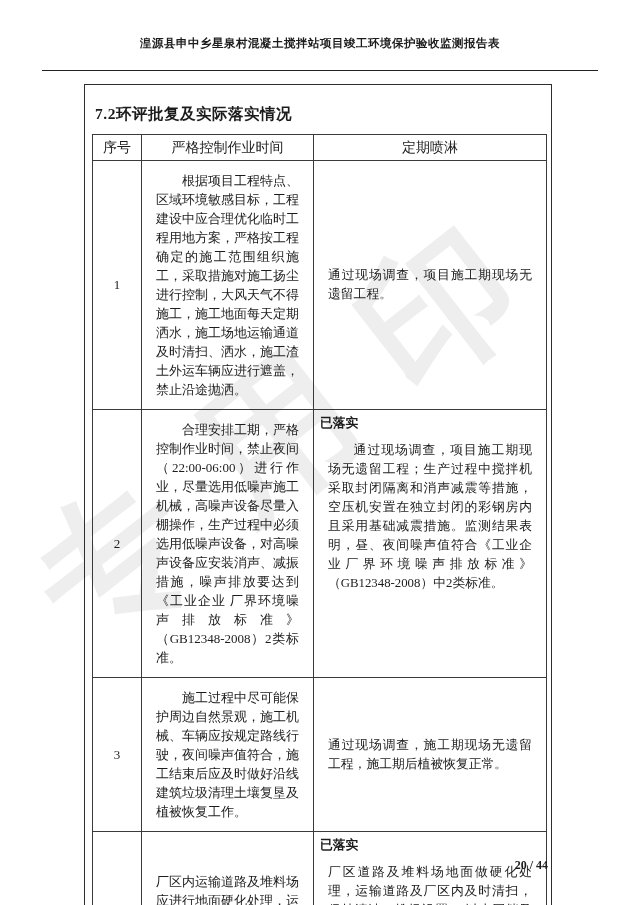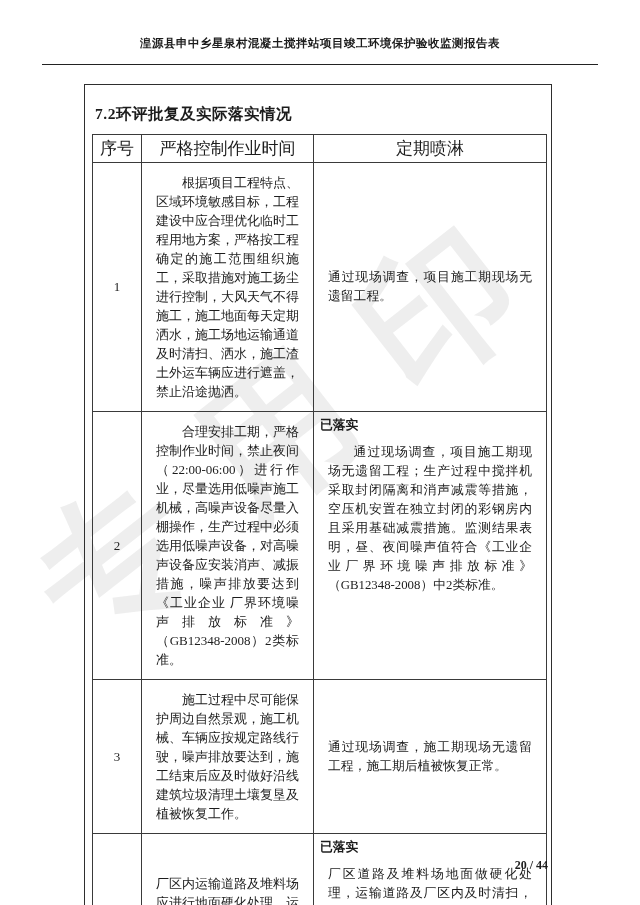--- a/index.html
+++ b/index.html
@@ -9,21 +9,21 @@
     position:relative;
     font-family:"Liberation Serif","DejaVu Serif",serif;
     color:#1c1c1c;
     overflow:hidden;
   }
   
   .doc-header{
     position:absolute;left:42px;right:42px;top:36px;
     text-align:center;
     font-size:11.5px;font-weight:bold;letter-spacing:.5px;
-    padding-bottom:13px;
+    padding-bottom:19px;
     border-bottom:1.6px solid #222;
   }
   
   .page-frame{
     position:absolute;left:84px;top:84px;width:468px;
     border:1.8px solid #2e2e2e;
     padding:6px 3px 7px 3px;
     box-sizing:border-box;
     background:transparent;
   }
@@ -47,21 +47,21 @@
   }
   table.review td,table.review th{
     border:1px solid #3a3a3a;
     padding:2px 6px;
     box-sizing:border-box;
   }
   col.c-no{width:49px;}
   col.c-req{width:172px;}
   col.c-status{width:auto;}
   tr.head-row th{
-    height:26px;font-size:17px;font-weight:normal;
+    height:26px;font-size:14px;font-weight:normal;
     text-align:center;vertical-align:middle;padding:2px;
   }
   td.no-cell{text-align:center;vertical-align:middle;font-size:13px;}
   td.req-cell{
     text-align:justify;vertical-align:middle;
     line-height:19px;padding:4px 7px;
   }
   td.req-cell p,td.status-cell p{margin:8px;}
   .ind{text-indent:2em;}
   td.status-cell{
@@ -135,21 +135,21 @@
       </td>
       <td class="status-cell top">
         <div class="status-title">已落实</div>
         <p class="ind">通过现场调查，项目施工期现场无遗留工程；生产过程中搅拌机采取封闭隔离和消声减震等措施，空压机安置在独立封闭的彩钢房内且采用基础减震措施。监测结果表明，昼、夜间噪声值符合《工业企业厂界环境噪声排放标准》（GB12348-2008）中2类标准。</p>
       </td>
     </tr>
 
     <tr class="r3">
       <td class="no-cell">3</td>
       <td class="req-cell">
-        <p class="ind">施工过程中尽可能保护周边自然景观，施工机械、车辆应按规定路线行驶，噪声排放要达到，施工结束后应及时做好沿线建筑垃圾清理土壤复垦及植被恢复工作。</p>
+        <p class="ind">施工过程中尽可能保护周边自然景观，施工机械、车辆应按规定路线行驶，夜间噪声值符合，施工结束后应及时做好沿线建筑垃圾清理土壤复垦及植被恢复工作。</p>
       </td>
       <td class="status-cell">
         <p>通过现场调查，施工期现场无遗留工程，施工期后植被恢复正常。</p>
       </td>
     </tr>
 
     <tr class="r4">
       <td class="no-cell">4</td>
       <td class="req-cell">
         <p>厂区内运输道路及堆料场应进行地面硬化处理，运输道路与厂区要保持清洁；堆料场设置三米防护围墙，定期喷淋、洒水、降尘。配料区石料输送系统要半密闭处理，减少二次扬尘。</p>

